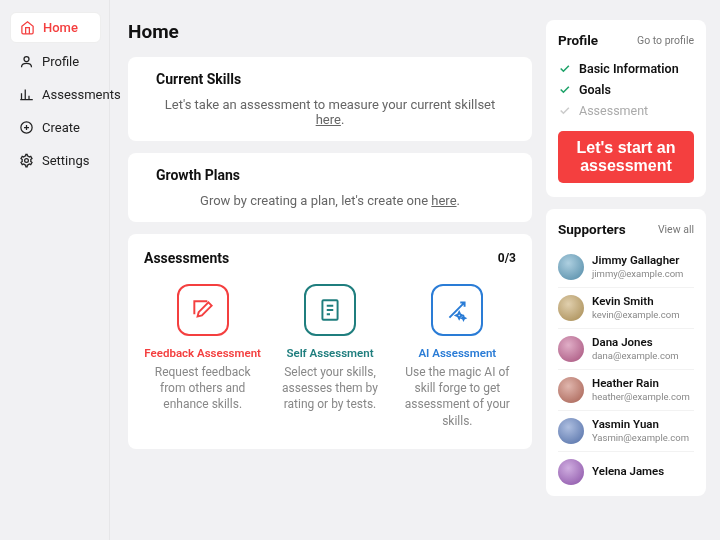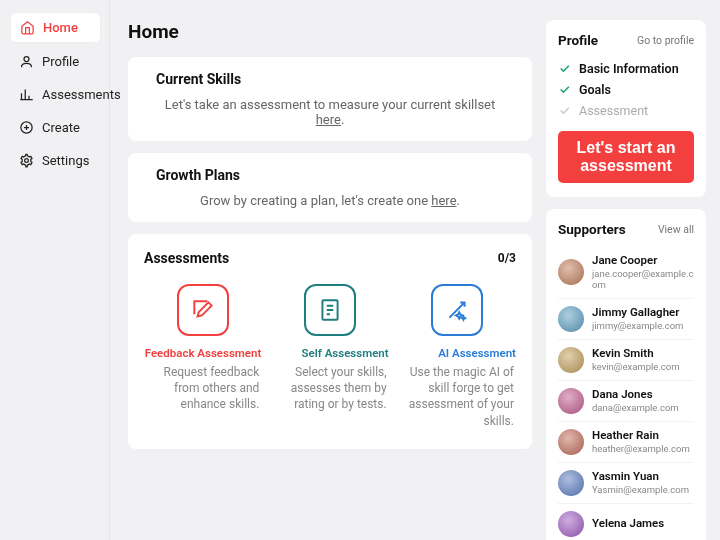--- a/index.html
+++ b/index.html
@@ -14,21 +14,21 @@
 h1{font-size:19px;font-weight:700;margin-bottom:2px}
 .card{background:#fff;border-radius:8px;padding:14px 28px}
 .card h2{font-size:14px;font-weight:700;margin-bottom:10px}
 .cap{text-align:center;font-size:13px;color:#666}
 .cap .ul{text-decoration:underline;cursor:pointer}
 .assess-card{background:#fff;border-radius:8px;padding:16px 16px 20px}
 .ass-head{display:flex;justify-content:space-between;align-items:center;margin-bottom:18px}
 .ass-head h2{font-size:14px;font-weight:700}
 .ass-count{font-size:12px;font-weight:700}
 .ass-grid{display:flex;gap:10px}
-.ass-item{flex:1;text-align:right;cursor:pointer}
+.ass-item{flex:1;text-align:center;cursor:pointer}
 .ass-icon{width:52px;height:52px;border-radius:12px;border:2px solid;margin:0 auto 10px;display:flex;align-items:center;justify-content:center}
 .ass-item.red .ass-icon{border-color:#f43f3f;color:#f43f3f}
 .ass-item.teal .ass-icon{border-color:#1f7e7e;color:#1f7e7e}
 .ass-item.blue .ass-icon{border-color:#2a7cd6;color:#2a7cd6}
 .ass-title{font-size:11.5px;font-weight:600;margin-bottom:4px}
 .ass-item.red .ass-title{color:#f43f3f}
 .ass-item.teal .ass-title{color:#1f7e7e}
 .ass-item.blue .ass-title{color:#2a7cd6}
 .ass-desc{font-size:12px;color:#888;line-height:1.35;padding:0 2px}
 .right{width:160px;display:flex;flex-direction:column;gap:12px}
@@ -193,27 +193,20 @@
         <button class="cta">Let's start an assessment</button>
       </div>
 
       <div class="rcard" style="padding-bottom:4px">
         <div class="rhead">
           <h3>Supporters</h3>
           <span class="rlink">View all</span>
         </div>
         <div id="suplist">
             <div class="sup">
-              <div class="av" style="background:radial-gradient(circle at 40% 35%, hsl(20,45%,78%) 0%, hsl(20,35%,48%) 100%)"></div>
-              <div class="sup-info">
-                <div class="sup-name">Jane Cooper</div>
-                <div class="sup-email">jane.cooper@example.com</div>
-              </div>
-            </div>
-            <div class="sup">
               <div class="av" style="background:radial-gradient(circle at 40% 35%, hsl(200,45%,78%) 0%, hsl(200,35%,48%) 100%)"></div>
               <div class="sup-info">
                 <div class="sup-name">Jimmy Gallagher</div>
                 <div class="sup-email">jimmy@example.com</div>
               </div>
             </div>
             <div class="sup">
               <div class="av" style="background:radial-gradient(circle at 40% 35%, hsl(40,45%,78%) 0%, hsl(40,35%,48%) 100%)"></div>
               <div class="sup-info">
                 <div class="sup-name">Kevin Smith</div>

